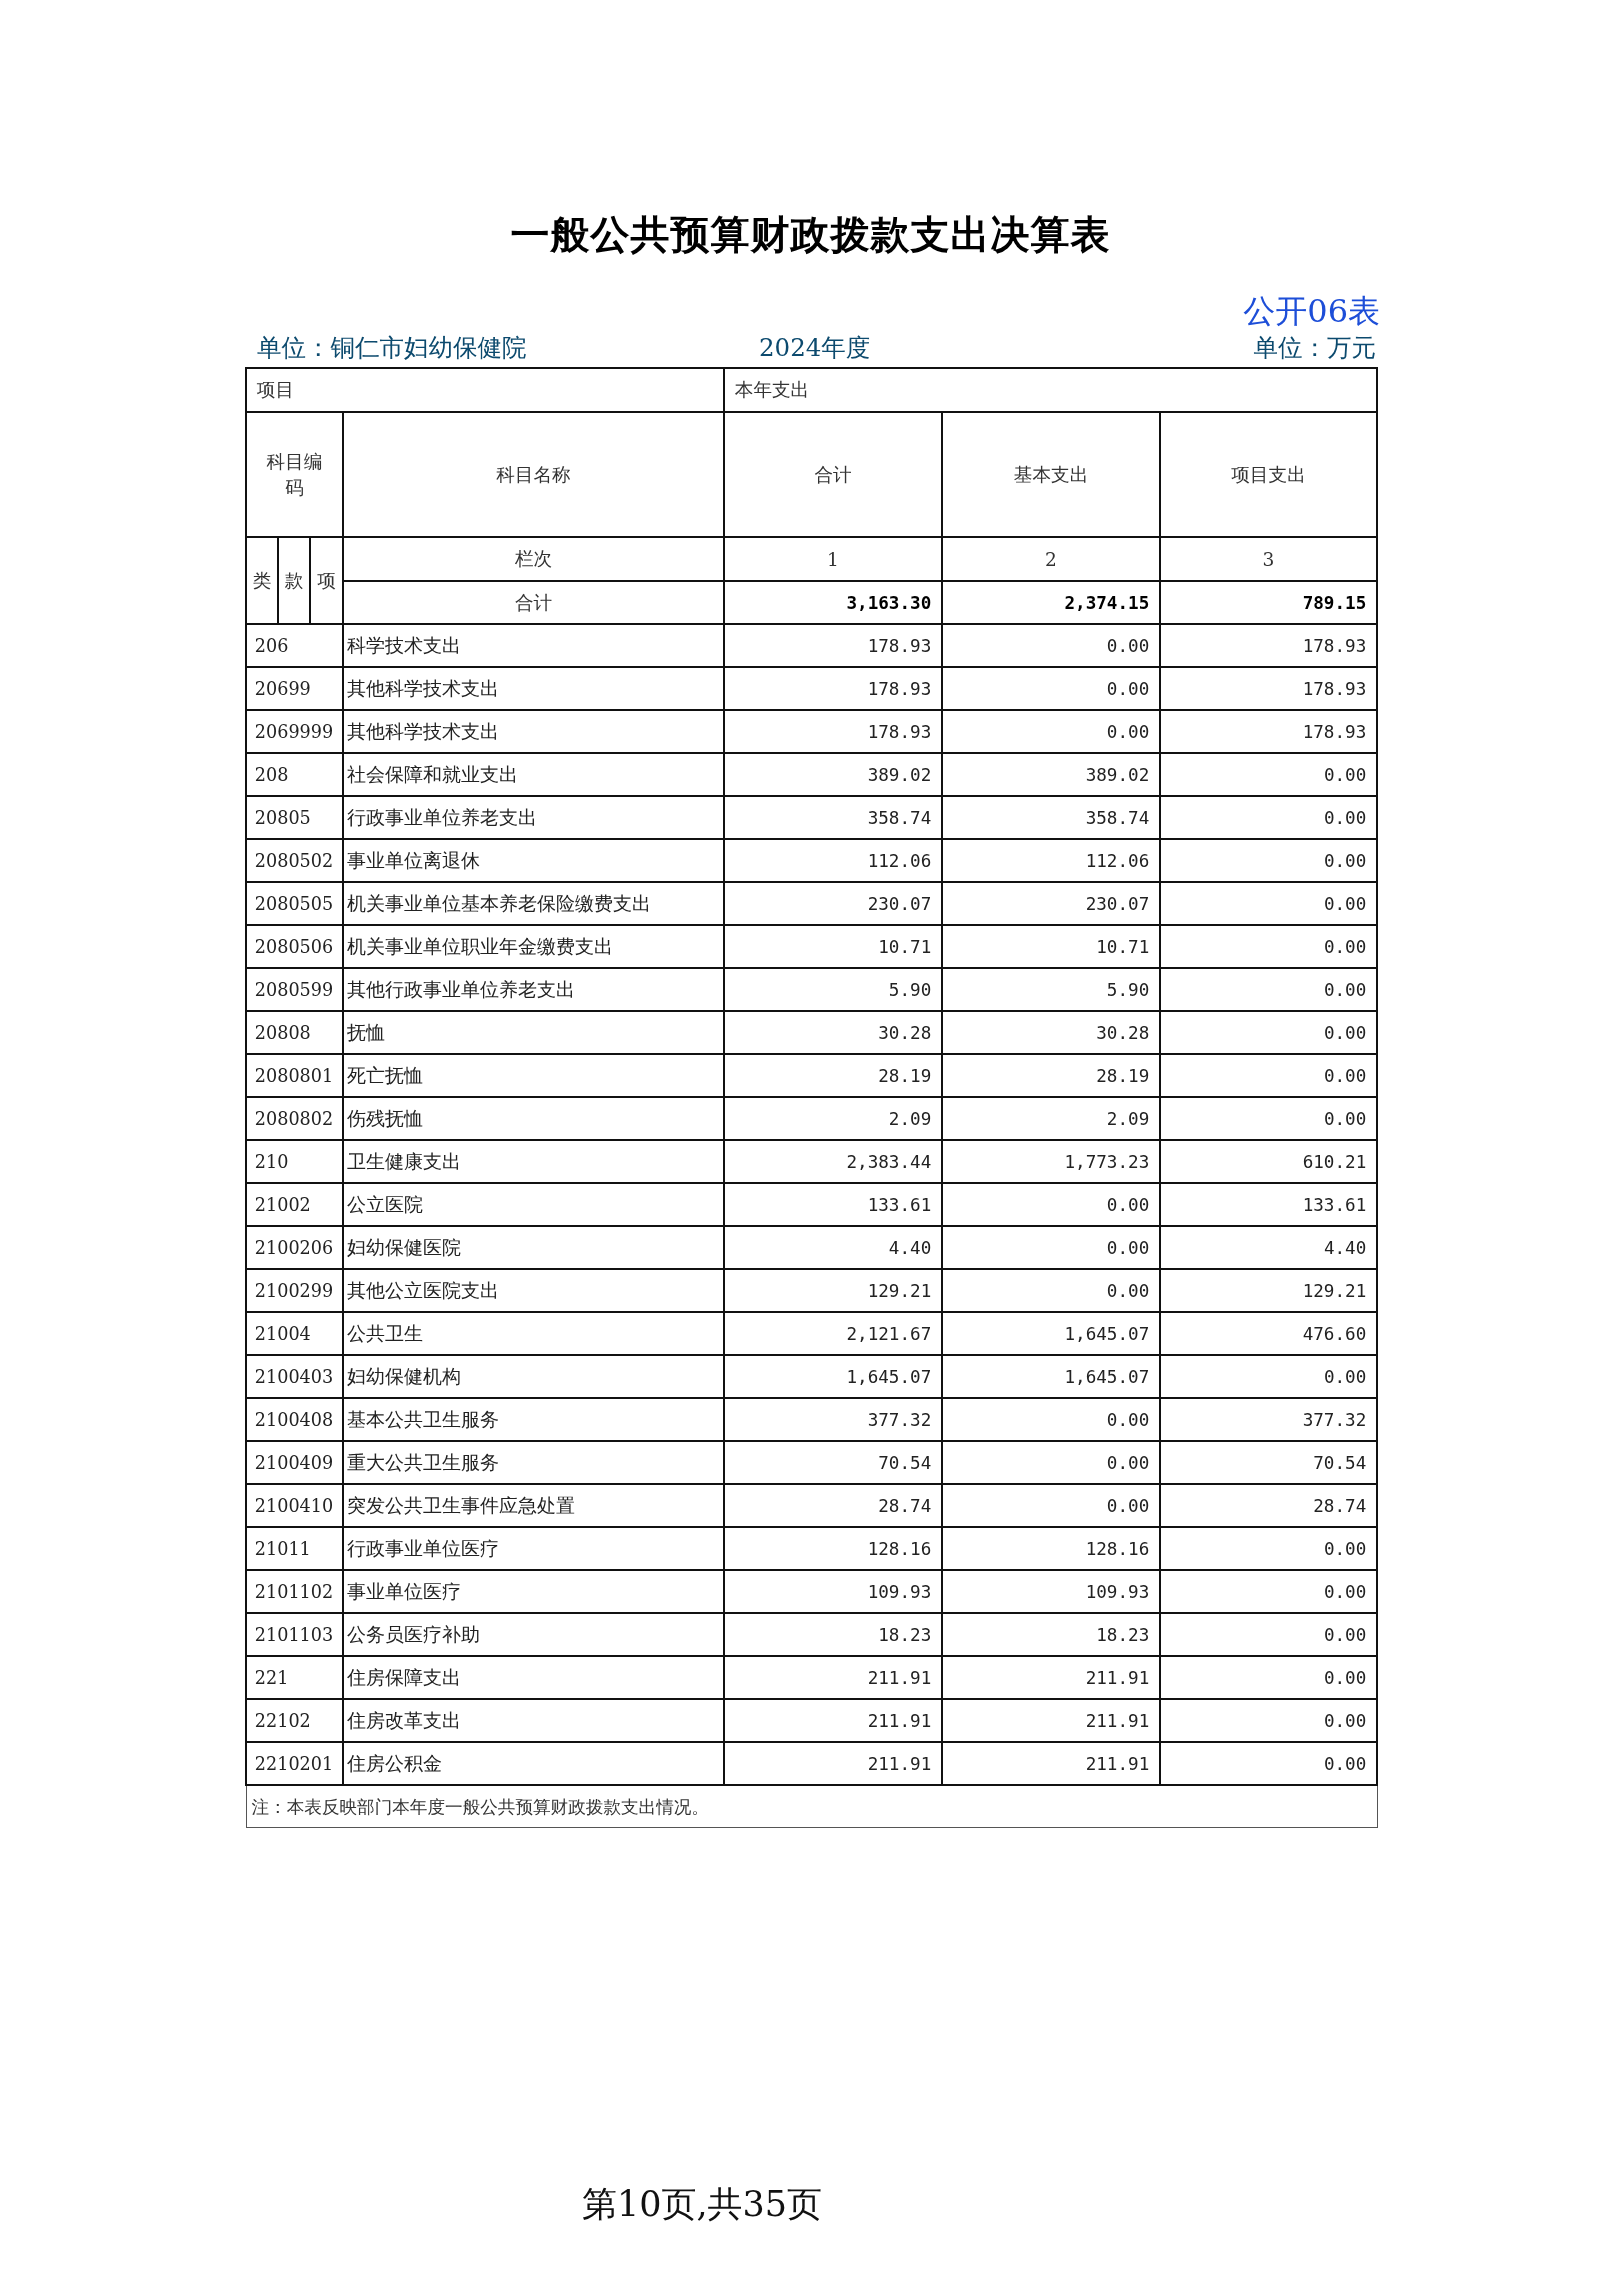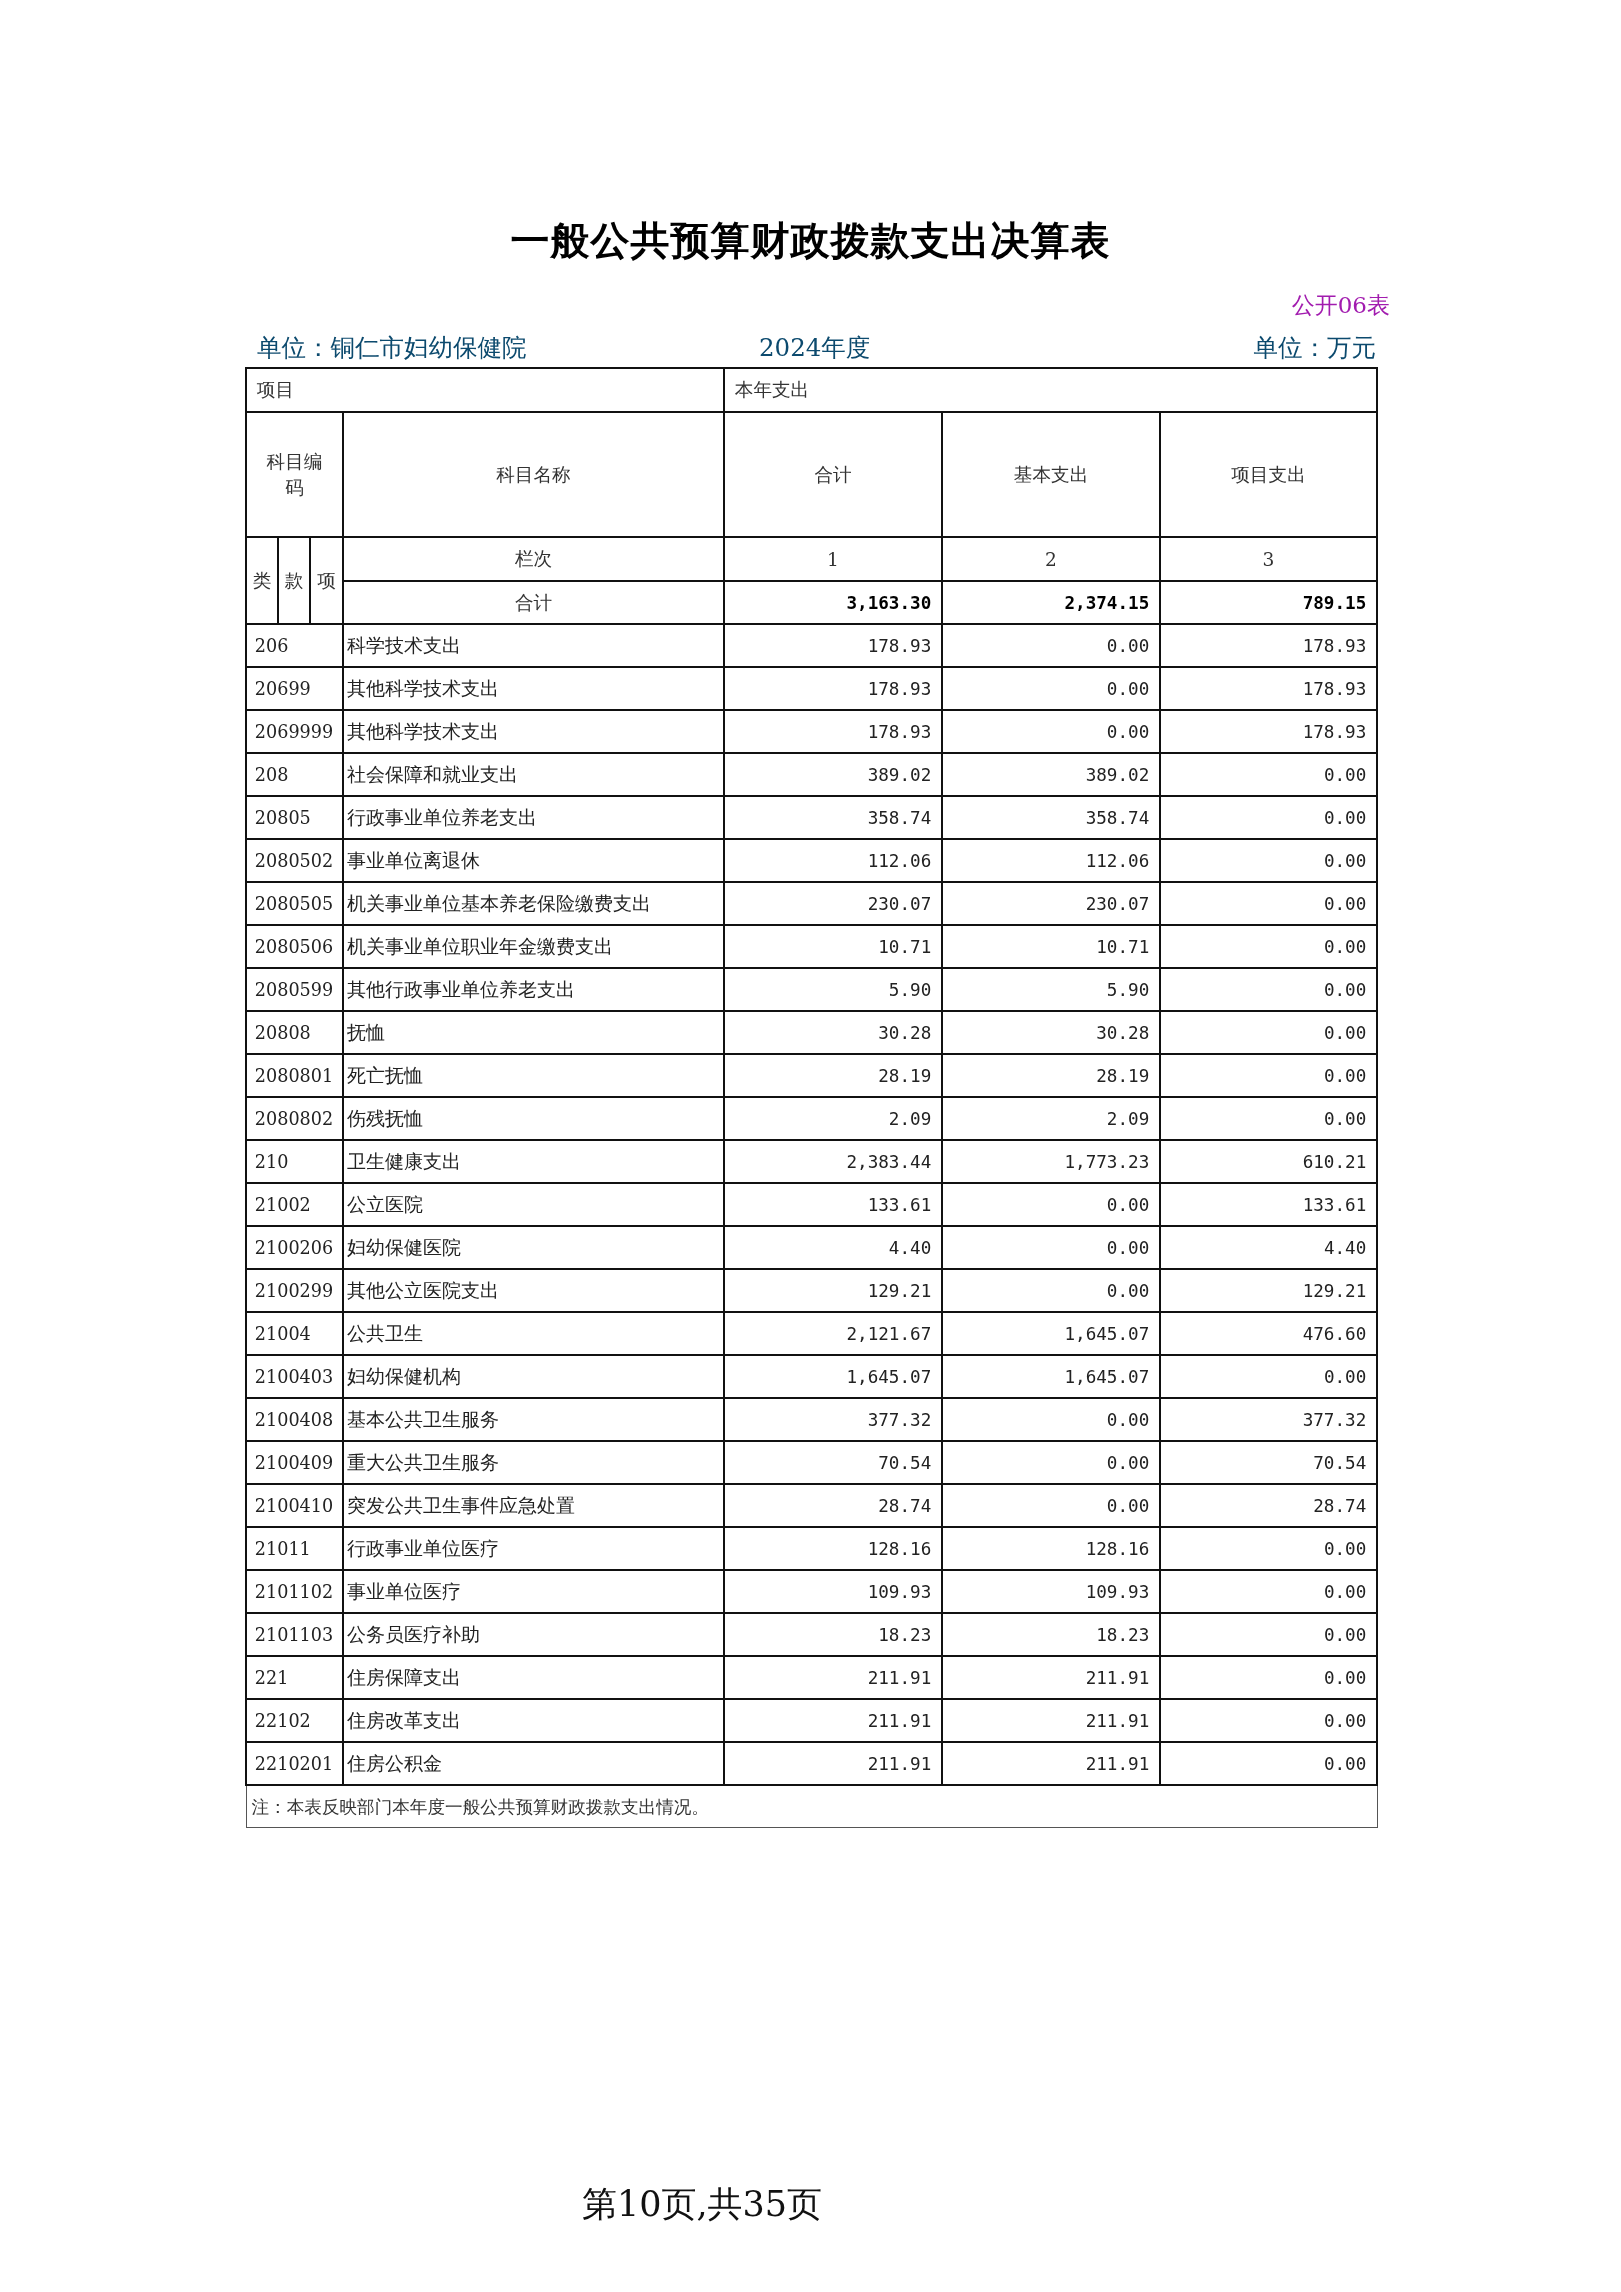--- a/index.html
+++ b/index.html
@@ -1,27 +1,27 @@
 <!DOCTYPE html>
 <html><head>
   <meta charset="utf-8">
   <style>
     html, body { margin: 0; padding: 0; background: #ffffff; }
     body {
       width: 1621px; height: 2293px; position: relative; overflow: hidden;
       font-family: "DejaVu Serif", "Liberation Serif", serif; color: #111;
     }
     .title {
-      position: absolute; left: 0; top: 214px; width: 1621px; text-align: center;
+      position: absolute; left: 0; top: 208px; width: 1621px; text-align: center;
       font-family: "DejaVu Sans", "Liberation Sans", sans-serif;
       font-size: 39px; font-weight: bold; letter-spacing: 1px; color: #000;
     }
     .form-no {
-      position: absolute; right: 231px; top: 290px;
-      font-size: 23px; color: #a21caf;
+      position: absolute; right: 241px; top: 290px;
+      font-size: 32px; color: #1d4ed8;
     }
     .meta-row {
       position: absolute; left: 257px; top: 331px; width: 1119px; height: 31px;
       font-size: 24.5px; color: #0c4a6e;
     }
     .meta-row .unit-left { position: absolute; left: 0; top: 0; }
     .meta-row .year { position: absolute; left: 502px; top: 0; }
     .meta-row .unit-right { position: absolute; right: 0; top: 0; }
 
     table.budget {

